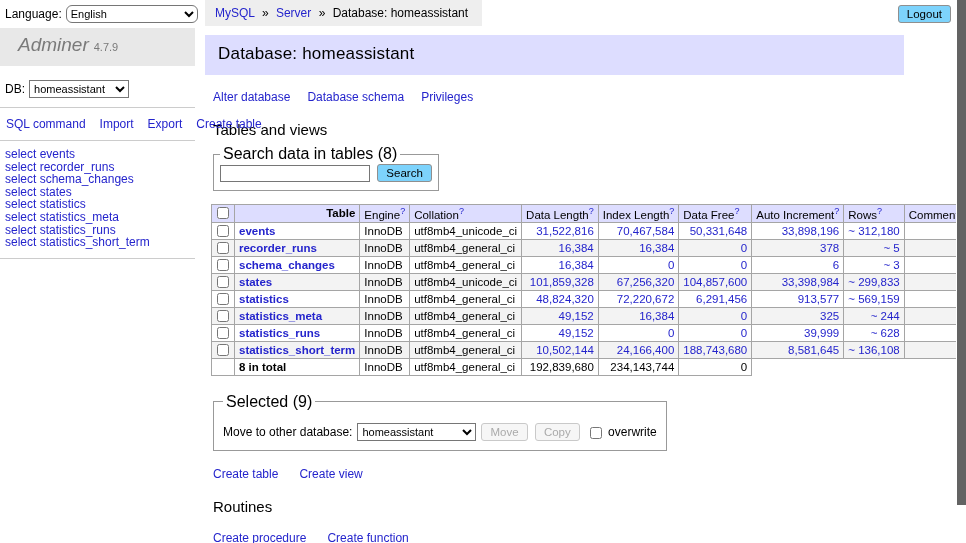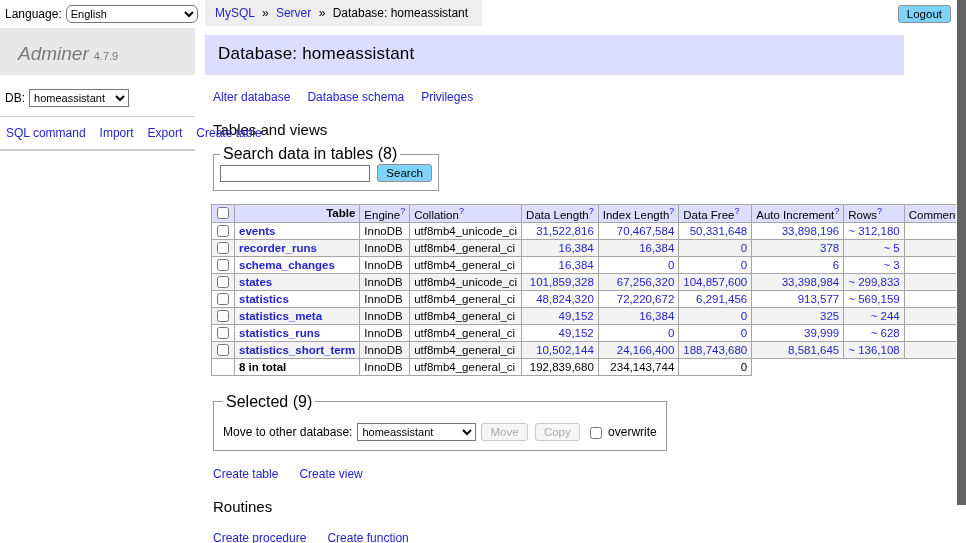--- a/index.html
+++ b/index.html
@@ -26,21 +26,21 @@
   }
   .btn:disabled { color: #aaa; border-color: #c9c9c9; background: #f6f6f6; cursor: default; }
 
   
   .lang-row { position: absolute; left: 5px; top: 5px; }
   .lang-row select { width: 132px; margin-left: 4px; border-radius: 6px; }
 
   
   #sidebar { position: absolute; left: 0; top: 28px; width: 195px; }
   #logo {
-    background: #e8e8e8; margin: 0; padding: 10px 0 9px 18px; font-weight: normal;
+    background: #e8e8e8; margin: 0; padding: 1px 0 9px 18px; font-weight: normal;
   }
   #logo .app { font-size: 19px; font-style: italic; color: #7a7a7a; }
   #logo .ver { font-size: 11px; color: #7a7a7a; margin-left: 5px; }
   .db-row { margin: 14px 0 9px 5px; }
   .db-row select { width: 100px; margin-left: 4px; }
   #sidebar hr { border: none; border-top: 1px solid #ccc; margin: 0; }
   .side-links { margin: 0; padding: 8px 0 7px 6px; width: 172px; line-height: 17px; }
   .side-links a { margin-right: 14px; white-space: nowrap; }
   .table-list { margin: 0; padding: 7px 0 9px 5px; }
   .table-list a { display: block; line-height: 12.6px; font-size: 12px; white-space: nowrap; }
@@ -104,20 +104,30 @@
 <div id="sidebar">
   <h1 id="logo">
     <span class="app">Adminer</span><span class="ver">4.7.9</span>
   </h1>
   <div class="db-row">
     <span>DB:</span><select><option>homeassistant</option></select>
   </div>
   <hr>
   <p class="side-links" id="sidebar-links"><a>SQL command</a><a>Import</a><a>Export</a><a>Create table</a></p>
   <hr>
+  <p class="table-list" id="sidebar-tables">
+      <a>select events</a>
+      <a>select recorder_runs</a>
+      <a>select schema_changes</a>
+      <a>select states</a>
+      <a>select statistics</a>
+      <a>select statistics_meta</a>
+      <a>select statistics_runs</a>
+      <a>select statistics_short_term</a>
+    </p>
   <hr>
 </div>
 
 <div id="content">
   <div id="breadcrumb">
     <a>MySQL</a>
     <span class="sep">»</span>
     <a>Server</a>
     <span class="sep">»</span>
     <span class="current">Database: homeassistant</span>

